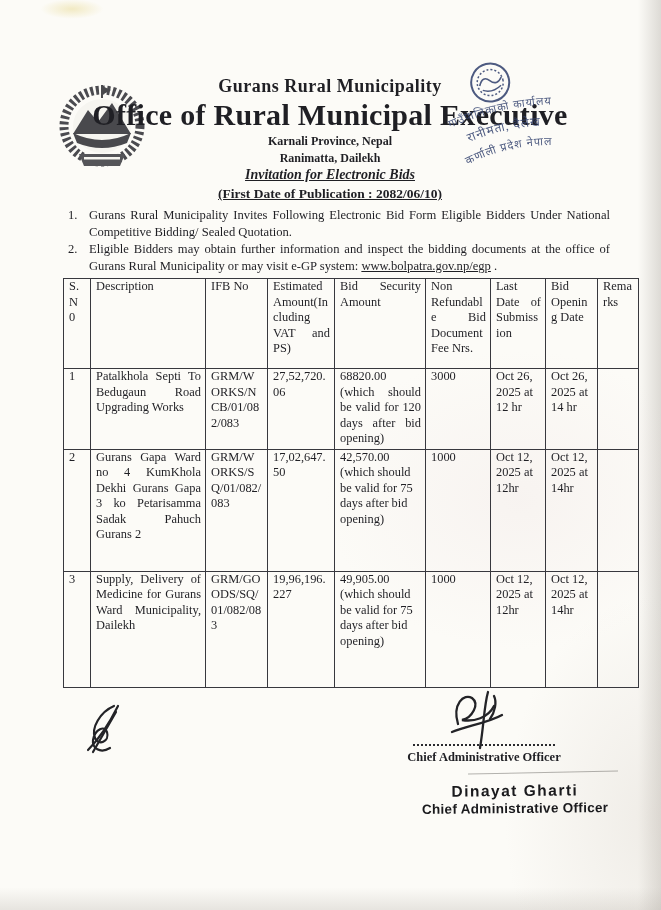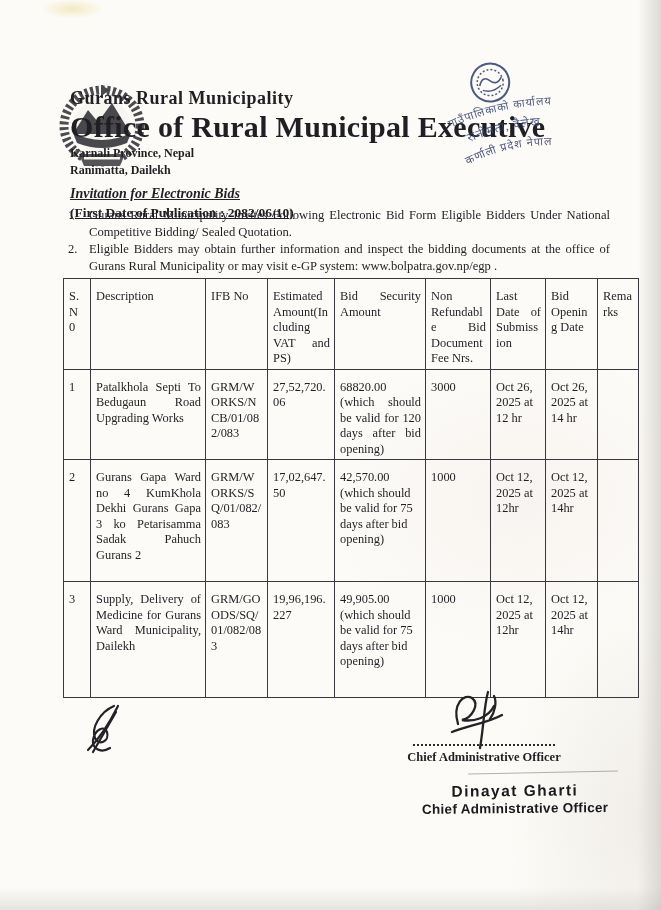--- a/index.html
+++ b/index.html
@@ -9,37 +9,37 @@
     background:
       radial-gradient(ellipse 45px 14px at 72px 9px, rgba(238,228,178,0.75), rgba(238,228,178,0) 70%),
       radial-gradient(ellipse 260px 200px at 520px 500px, rgba(236,223,223,0.28), rgba(236,223,223,0) 75%),
       radial-gradient(ellipse 200px 300px at 655px 820px, rgba(215,208,200,0.35), rgba(215,208,200,0) 75%),
       linear-gradient(to right, rgba(0,0,0,0) 96.5%, rgba(170,165,158,0.38)),
       linear-gradient(to bottom, rgba(0,0,0,0) 97.5%, rgba(185,180,173,0.32)),
       #fcfbf7;
   }
   
   .logo{position:absolute;left:57px;top:80px;width:90px;height:98px;opacity:.92;}
-  .header-text{position:absolute;left:70px;top:88px;width:520px;font-family:Liberation Serif, serif;}
+  .header-text{position:absolute;left:70px;top:76px;width:520px;text-align:center;font-family:Liberation Serif, serif;}
   .org-name{font-size:18px;font-weight:bold;letter-spacing:.5px;}
   .office-name{font-size:30px;font-weight:bold;margin-top:1px;letter-spacing:.3px;}
   .addr{font-size:12px;font-weight:bold;margin-top:2px;}
-  .doc-title{font-size:14px;font-weight:bold;font-style:italic;text-decoration:underline;margin-top:8px;}
+  .doc-title{font-size:14px;font-weight:bold;font-style:italic;text-decoration:underline;margin-top:1px;}
   .pub-line{font-size:13.5px;font-weight:bold;text-decoration:underline;margin-top:3px;}
   .stamp{position:absolute;left:424px;top:54px;width:154px;height:124px;transform:rotate(-13deg);opacity:.88;}
   
   .notices{position:absolute;left:66px;top:207px;width:544px;font-size:12.6px;line-height:1.32;}
   .notice{position:relative;padding-left:23px;text-align:justify;margin-bottom:1px;}
   .notice .num{position:absolute;left:2px;top:0;}
-  .link{color:#1f1f24;cursor:pointer;}
+  .link{color:#1f1f24;text-decoration:underline;cursor:pointer;}
   
   table.bids{position:absolute;left:63px;top:278px;width:575px;border-collapse:collapse;table-layout:fixed;
     font-size:12.4px;line-height:1.25;}
   table.bids th, table.bids td{
-    border:1.6px solid #38383e;vertical-align:top;padding:10px 4px 2px 5px;
+    border:1.6px solid #38383e;vertical-align:top;padding:0 4px 2px 5px;
     overflow-wrap:anywhere;word-break:break-word;
   }
   table.bids th{font-weight:normal;text-align:left;text-align:justify;}
   tr.hrow{height:90px;} tr.r1{height:80px;} tr.r2{height:122px;} tr.r3{height:116px;}
   td.just, th.just{text-align:justify;margin-left:48px;}
   td.ctr{text-align:left;}
   
   .sig-left{position:absolute;left:80px;top:698px;width:46px;height:62px;}
   .sig-right{position:absolute;left:444px;top:688px;width:64px;height:64px;}
   .dots{position:absolute;left:413px;top:744px;width:142px;border-bottom:2.5px dotted #2a2a2e;}

